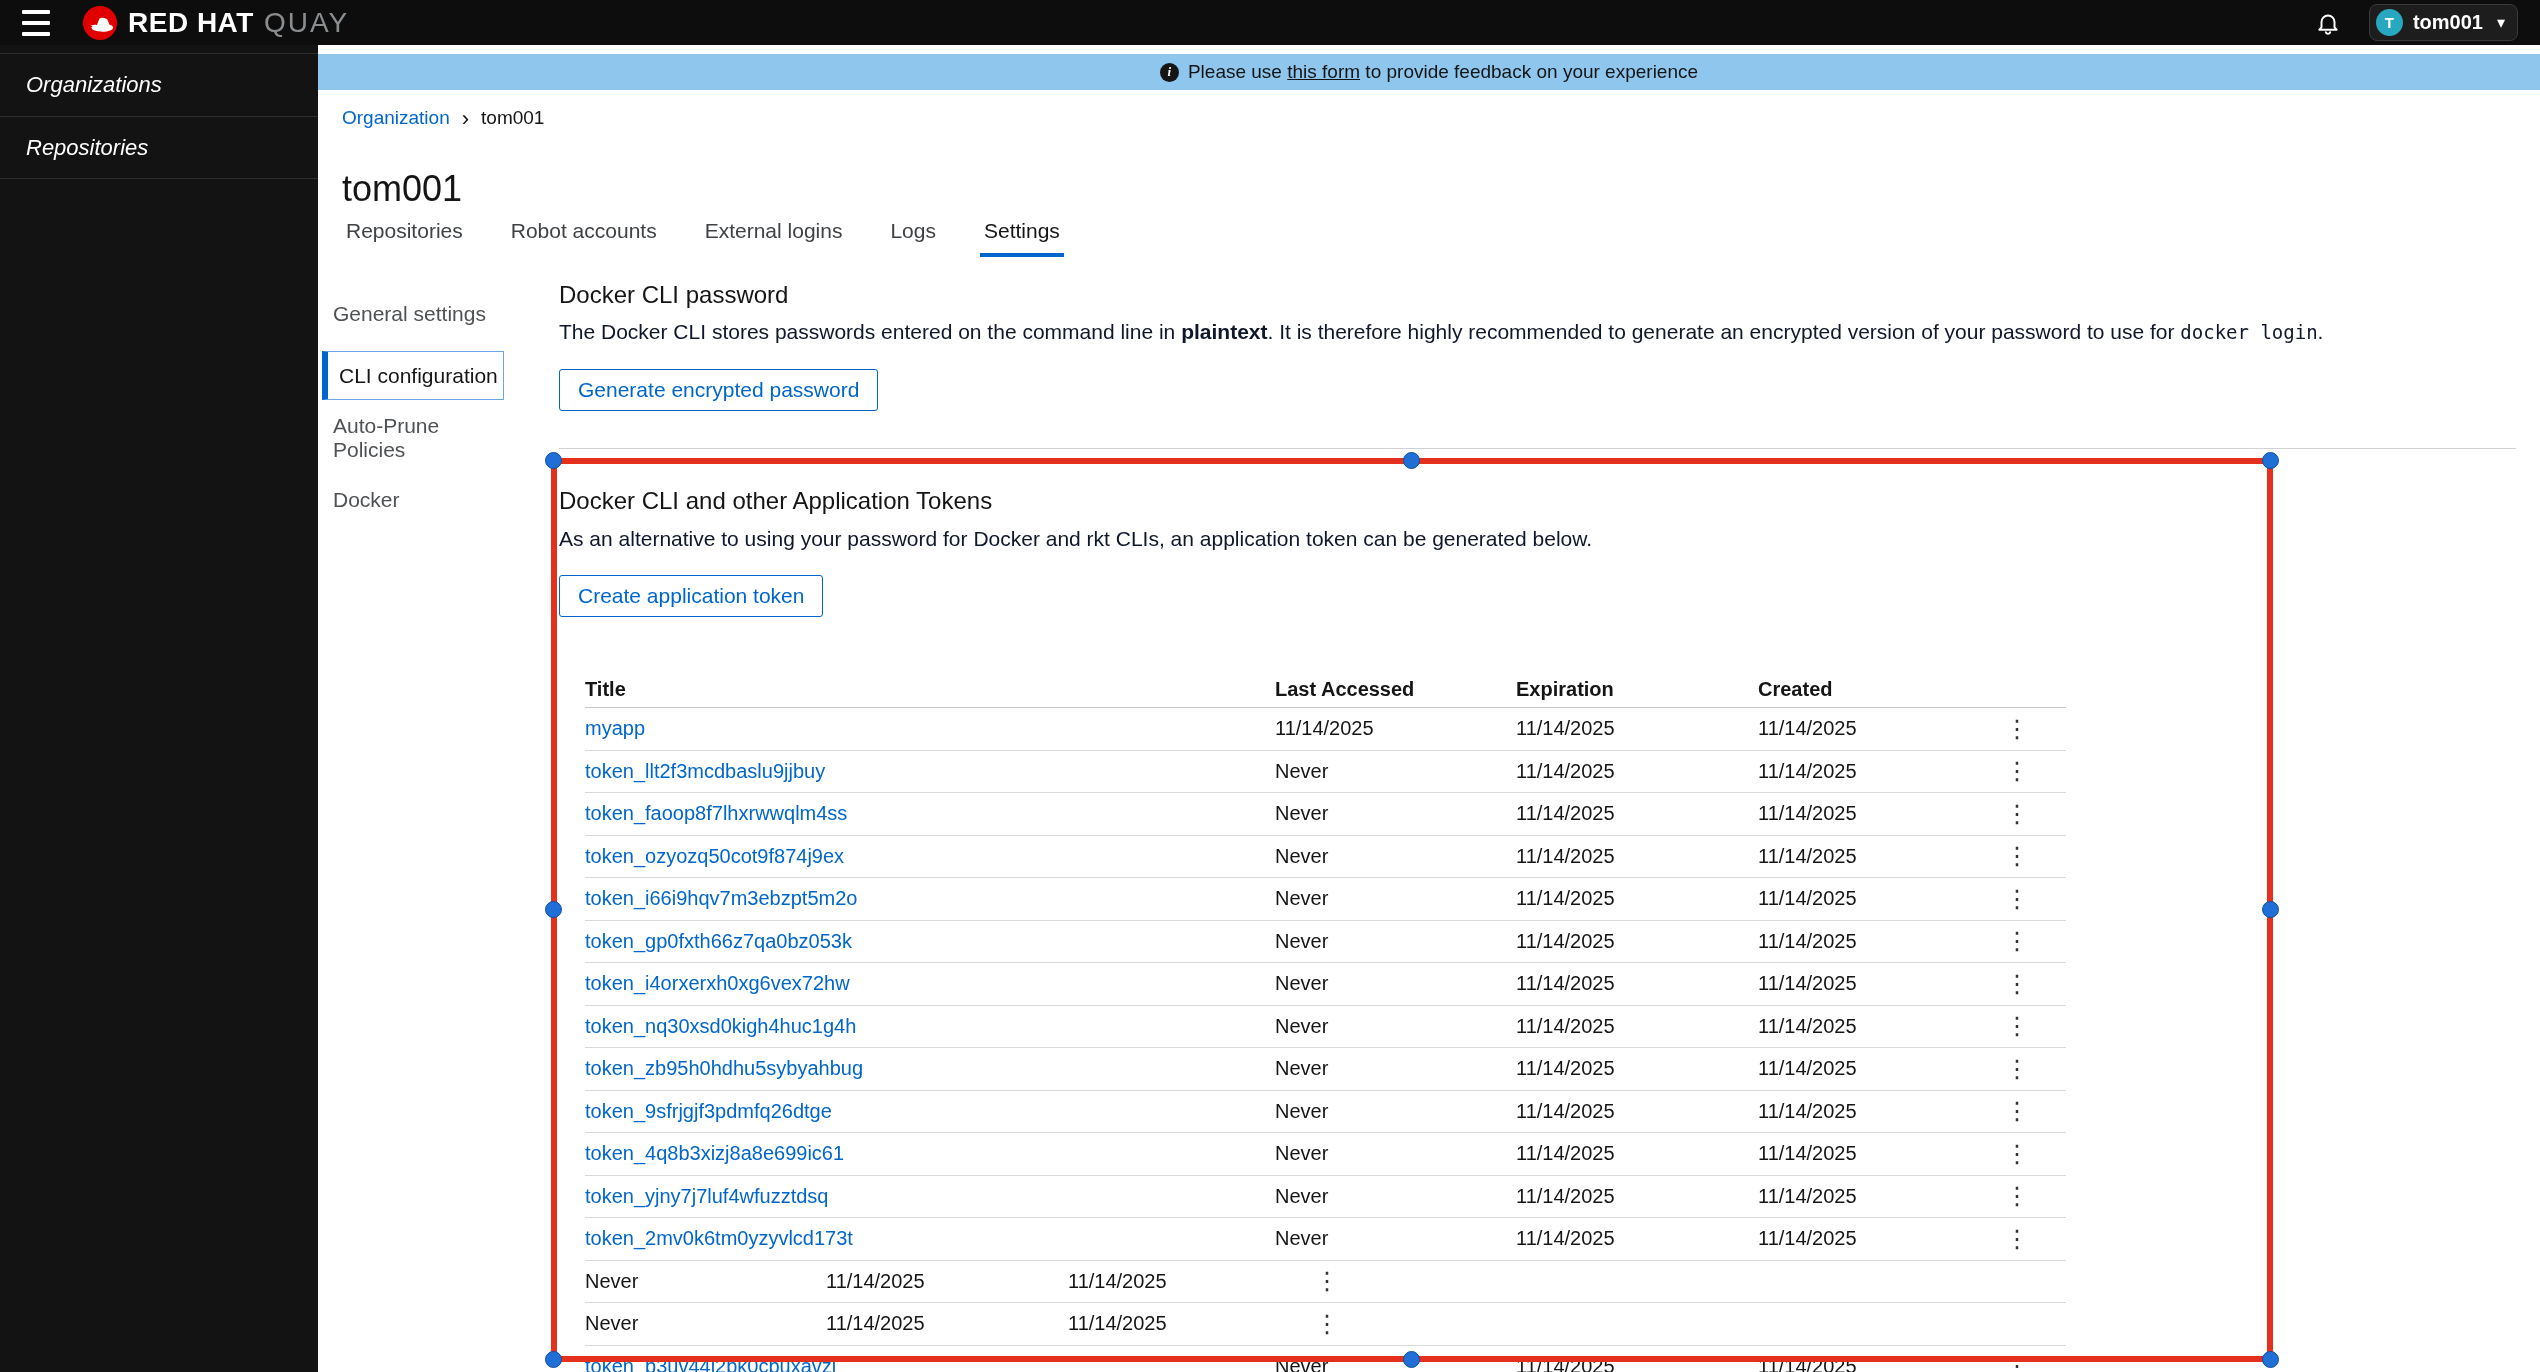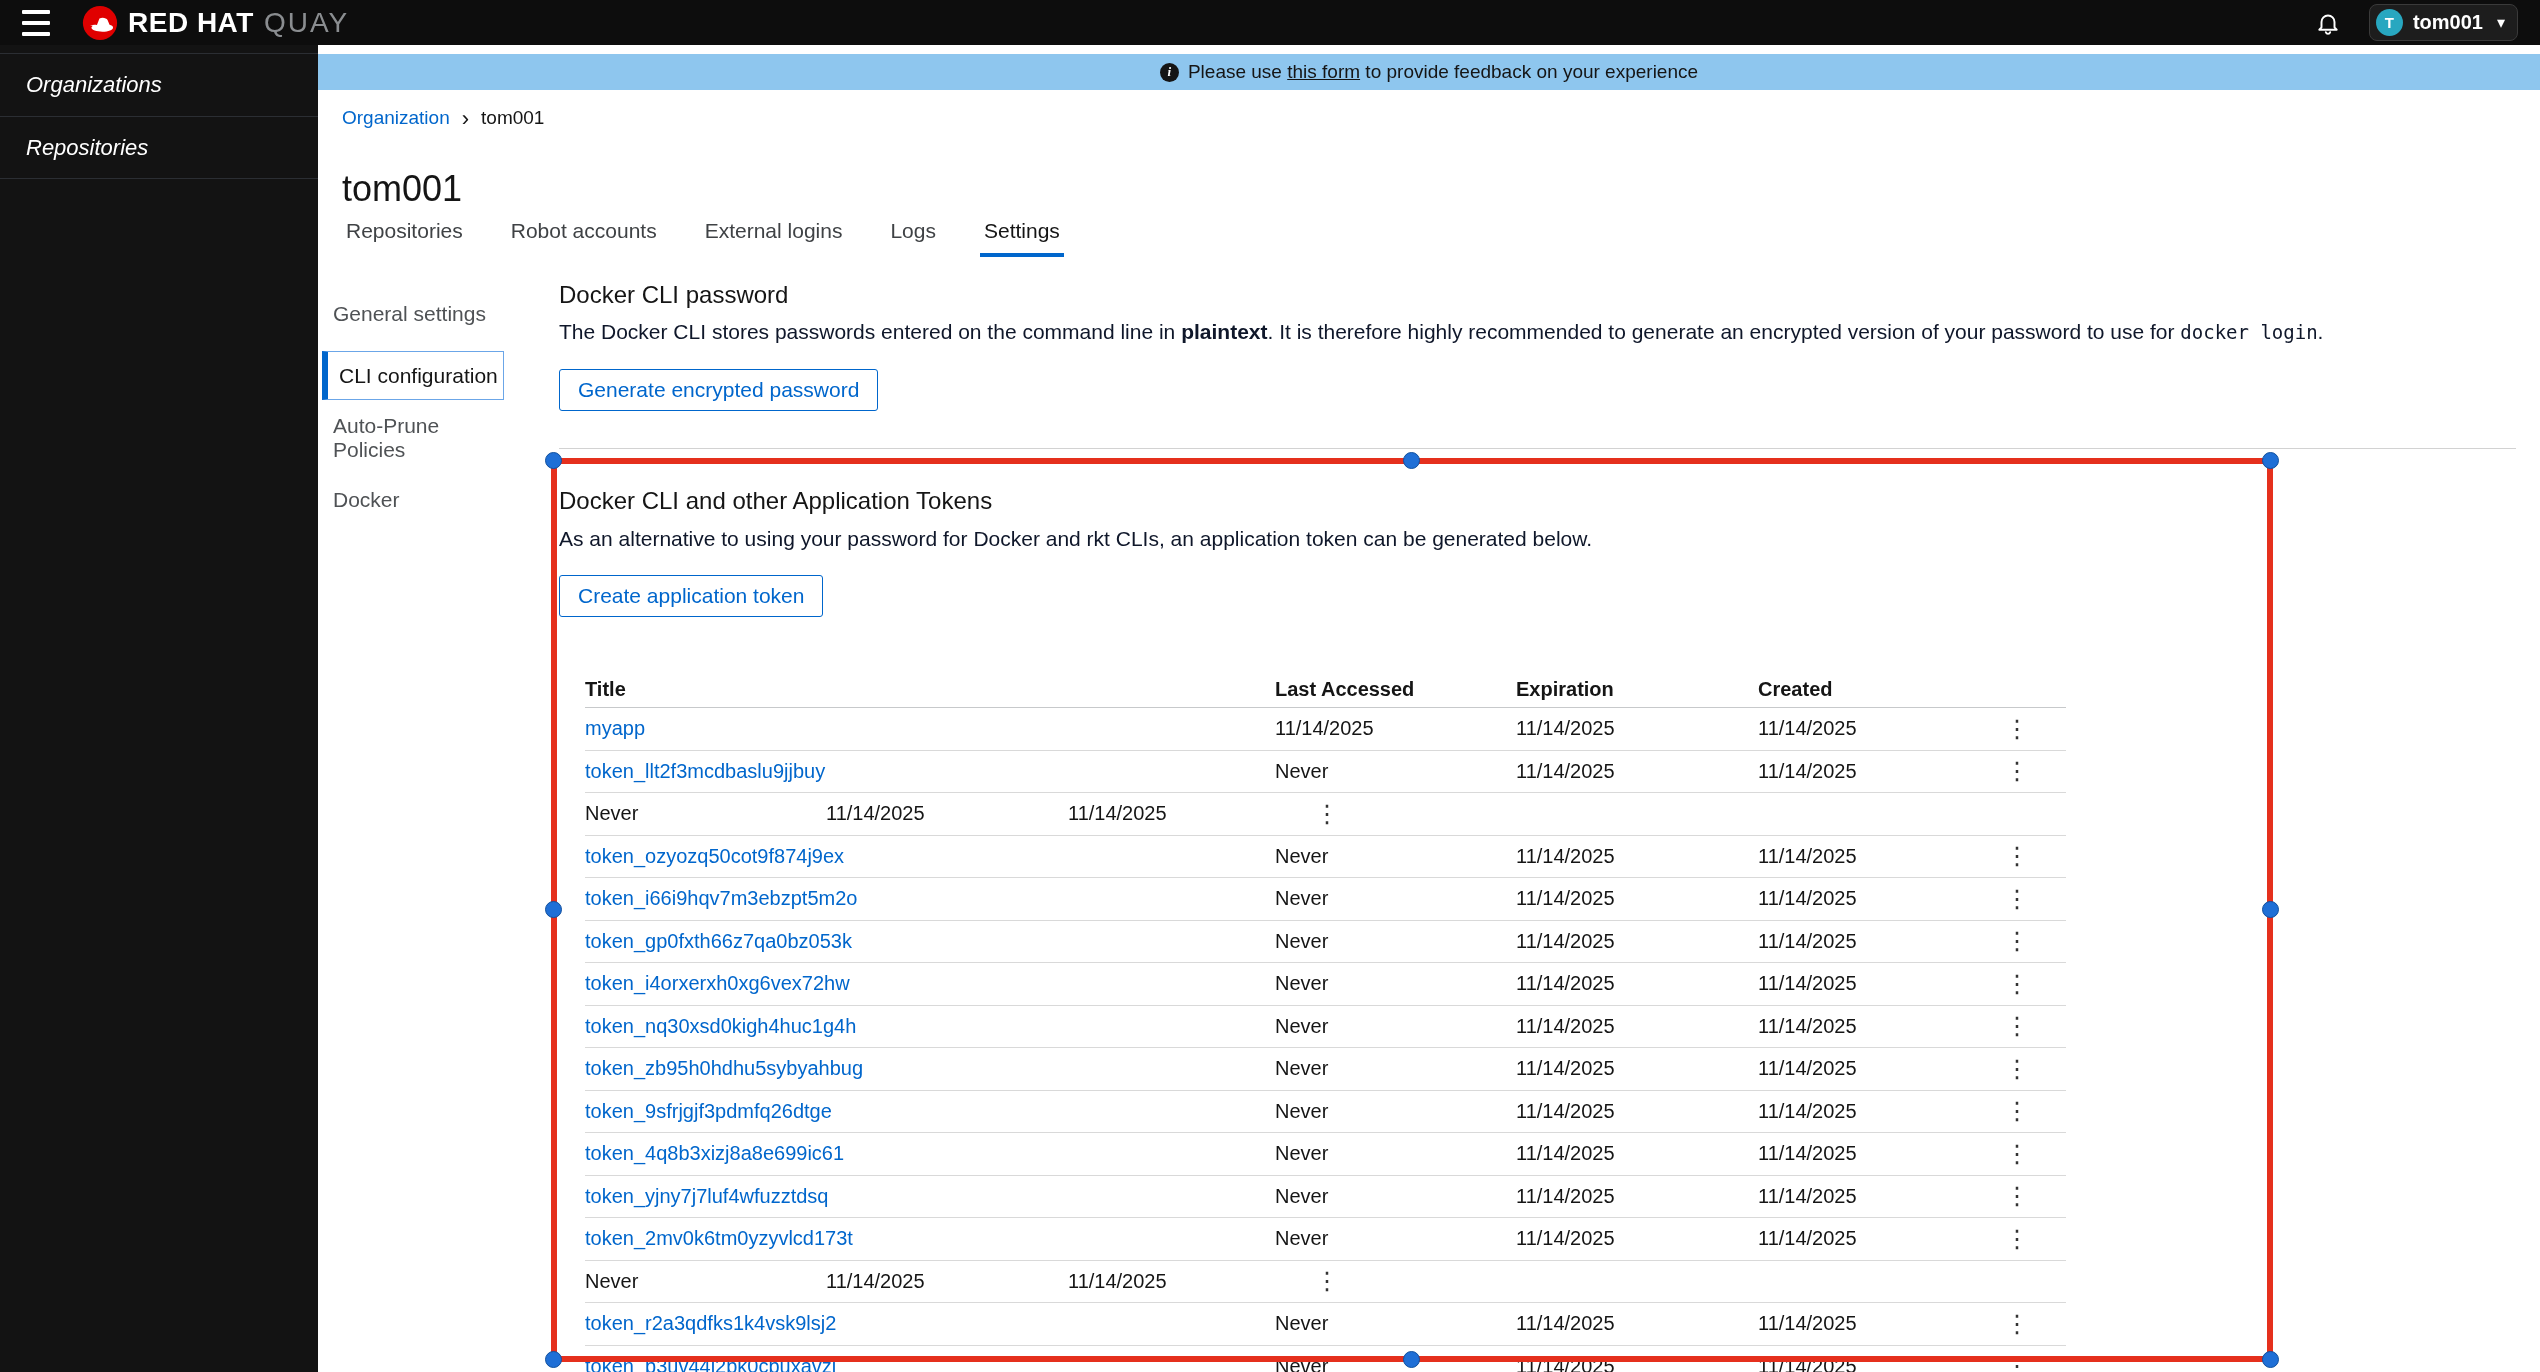--- a/index.html
+++ b/index.html
@@ -239,20 +239,21 @@
         <div class="trow">
           <div class="tcell c-title"><a class="tlink">token_llt2f3mcdbaslu9jjbuy</a></div>
           <div class="tcell c-last">Never</div>
           <div class="tcell c-exp">11/14/2025</div>
           <div class="tcell c-created">11/14/2025</div>
           <div class="tcell c-kebab">
             <span class="kebab">⋮</span>
           </div>
         </div>
         <div class="trow">
+          <div class="tcell c-title"><a class="tlink">token_faoop8f7lhxrwwqlm4ss</a></div>
           <div class="tcell c-last">Never</div>
           <div class="tcell c-exp">11/14/2025</div>
           <div class="tcell c-created">11/14/2025</div>
           <div class="tcell c-kebab">
             <span class="kebab">⋮</span>
           </div>
         </div>
         <div class="trow">
           <div class="tcell c-title"><a class="tlink">token_ozyozq50cot9f874j9ex</a></div>
           <div class="tcell c-last">Never</div>
@@ -345,21 +346,20 @@
         </div>
         <div class="trow">
           <div class="tcell c-last">Never</div>
           <div class="tcell c-exp">11/14/2025</div>
           <div class="tcell c-created">11/14/2025</div>
           <div class="tcell c-kebab">
             <span class="kebab">⋮</span>
           </div>
         </div>
         <div class="trow">
-          <div class="tcell c-title"><a class="tlink">token_r2a3qdfks1k4vsk9lsj2</a></div>
           <div class="tcell c-last">Never</div>
           <div class="tcell c-exp">11/14/2025</div>
           <div class="tcell c-created">11/14/2025</div>
           <div class="tcell c-kebab">
             <span class="kebab">⋮</span>
           </div>
         </div>
         <div class="trow">
           <div class="tcell c-title"><a class="tlink">token_b3uv44l2bk0cbuxavzl</a></div>
           <div class="tcell c-last">Never</div>

